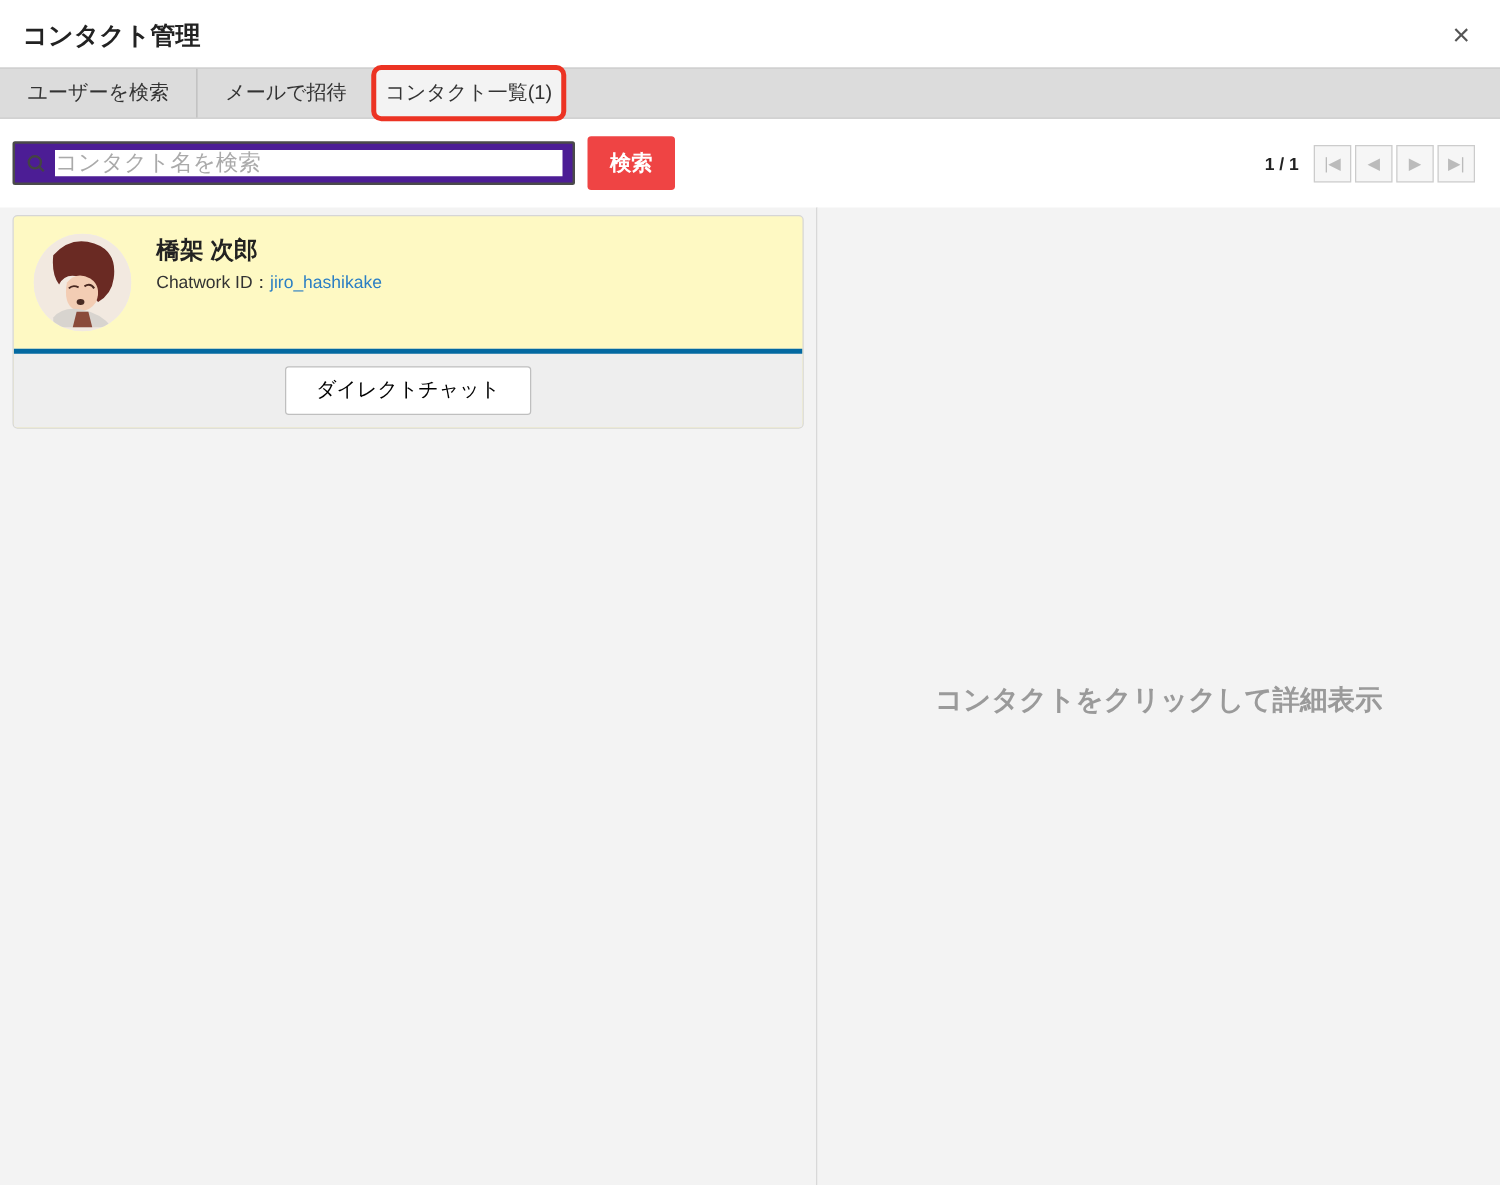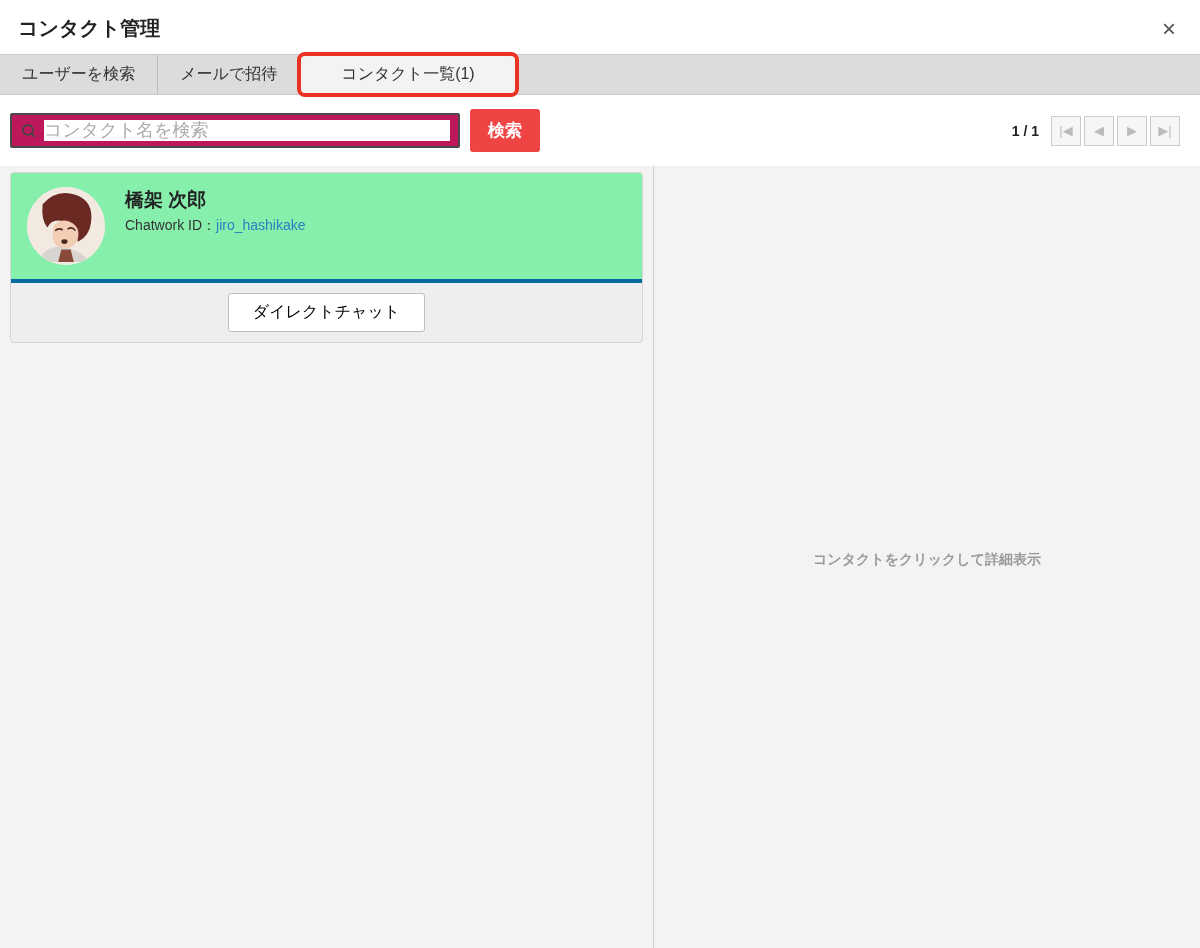--- a/index.html
+++ b/index.html
@@ -3,44 +3,44 @@
 <meta charset="utf-8">
 <style>
 *{box-sizing:border-box;margin:0;padding:0}
 body{font-family:"Hiragino Sans","Meiryo",sans-serif;background:#fff;color:#222;width:1200px;height:948px;overflow:hidden}
 .header{display:flex;align-items:center;justify-content:space-between;padding:15px 18px 12px}
 .title{font-size:20px;font-weight:700}
 .close{font-size:24px;color:#555;cursor:pointer;line-height:1;padding:0 6px}
 .tabs{display:flex;background:#dcdcdc;border-top:1px solid #ccc;border-bottom:1px solid #ccc}
 .tab{padding:9px 22px;font-size:16px;color:#333;cursor:pointer;border-right:1px solid #bbb}
 .tab.active{background:#f3f3f3}
-.tab.highlight{border:4px solid #ec3323;border-radius:8px;margin:-3px 4px -3px -3px;padding:8px 40px}
+.tab.highlight{border:4px solid #ec3323;border-radius:8px;margin:-3px 4px -3px -3px;padding:8px 7px}
 .toolbar{display:flex;align-items:center;padding:14px 10px;gap:10px}
-.search-wrap{display:flex;align-items:center;border:2px solid #4a4a4a;border-radius:2px;padding:5px 8px;width:450px;background:#be185d}
+.search-wrap{display:flex;align-items:center;border:2px solid #4a4a4a;border-radius:2px;padding:5px 8px;width:450px;background:#4c1d95}
 .search-wrap svg{width:18px;height:18px;color:#444;flex-shrink:0}
 .search-input{border:none;outline:none;font-size:18px;flex:1;margin-left:6px;color:#333}
 .search-input::placeholder{color:#aaa}
 .search-btn{background:#ef4444;color:#fff;border:none;padding:10px 18px;font-size:17px;font-weight:600;border-radius:3px;cursor:pointer}
 .pager{margin-left:auto;display:flex;align-items:center;gap:12px;padding-right:10px}
 .page-ind{font-size:14px;font-weight:600;color:#222}
 .pager-btns{display:flex;gap:3px}
 .pg{width:30px;height:30px;border:1px solid #ccc;background:#f6f6f6;display:flex;align-items:center;justify-content:center;color:#bbb;font-size:13px}
 .content{display:flex;height:calc(948px - 160px)}
 .left{width:654px;padding:6px 10px;border-right:1px solid #d0d0d0;background:#f3f3f3}
-.card{background:#86efac;border:1px solid #d6d6d6;border-radius:4px;overflow:hidden}
+.card{background:#fef9c3;border:1px solid #d6d6d6;border-radius:4px;overflow:hidden}
 .card-body{display:flex;padding:14px 16px;gap:20px;align-items:flex-start}
 .avatar{width:78px;height:78px;border-radius:50%;overflow:hidden;flex-shrink:0;background:#eee}
 .avatar svg{width:100%;height:100%;display:block}
 .info .name{font-size:19px;font-weight:700;margin-bottom:4px}
 .info .idline{font-size:14px;color:#333}
 .info .idline a{color:#2b7fc4;text-decoration:none}
 .card-foot{background:#eee;padding:10px;text-align:center;border-top:4px solid #0369a1}
 .dc-btn{background:#fff;border:1px solid #bfbfbf;border-radius:3px;padding:8px 24px;font-size:16px;cursor:pointer}
 .right{flex:1;display:flex;align-items:center;justify-content:center;background:#f3f3f3}
-.placeholder{color:#9a9a9a;font-size:14px;font-weight:600}
+.placeholder{color:#9a9a9a;font-size:22px;font-weight:600}
 </style>
 </head>
 <body>
 
 <div class="header">
   <div class="title">コンタクト管理</div>
   <div class="close">×</div>
 </div>
 
 <div class="tabs">

